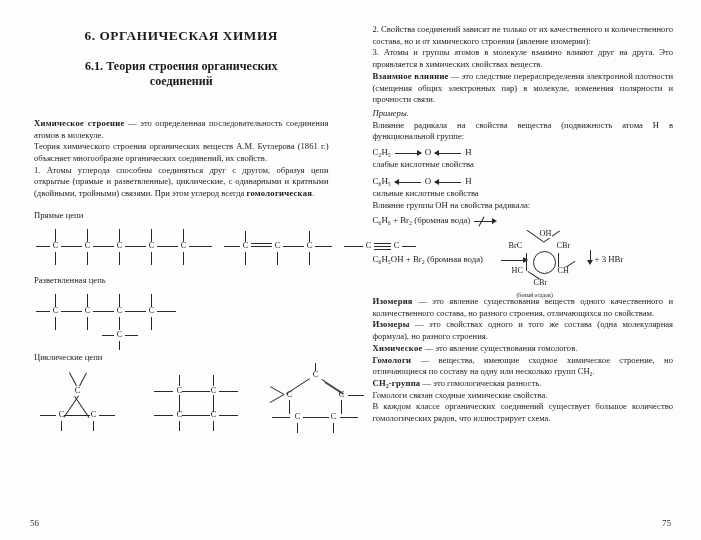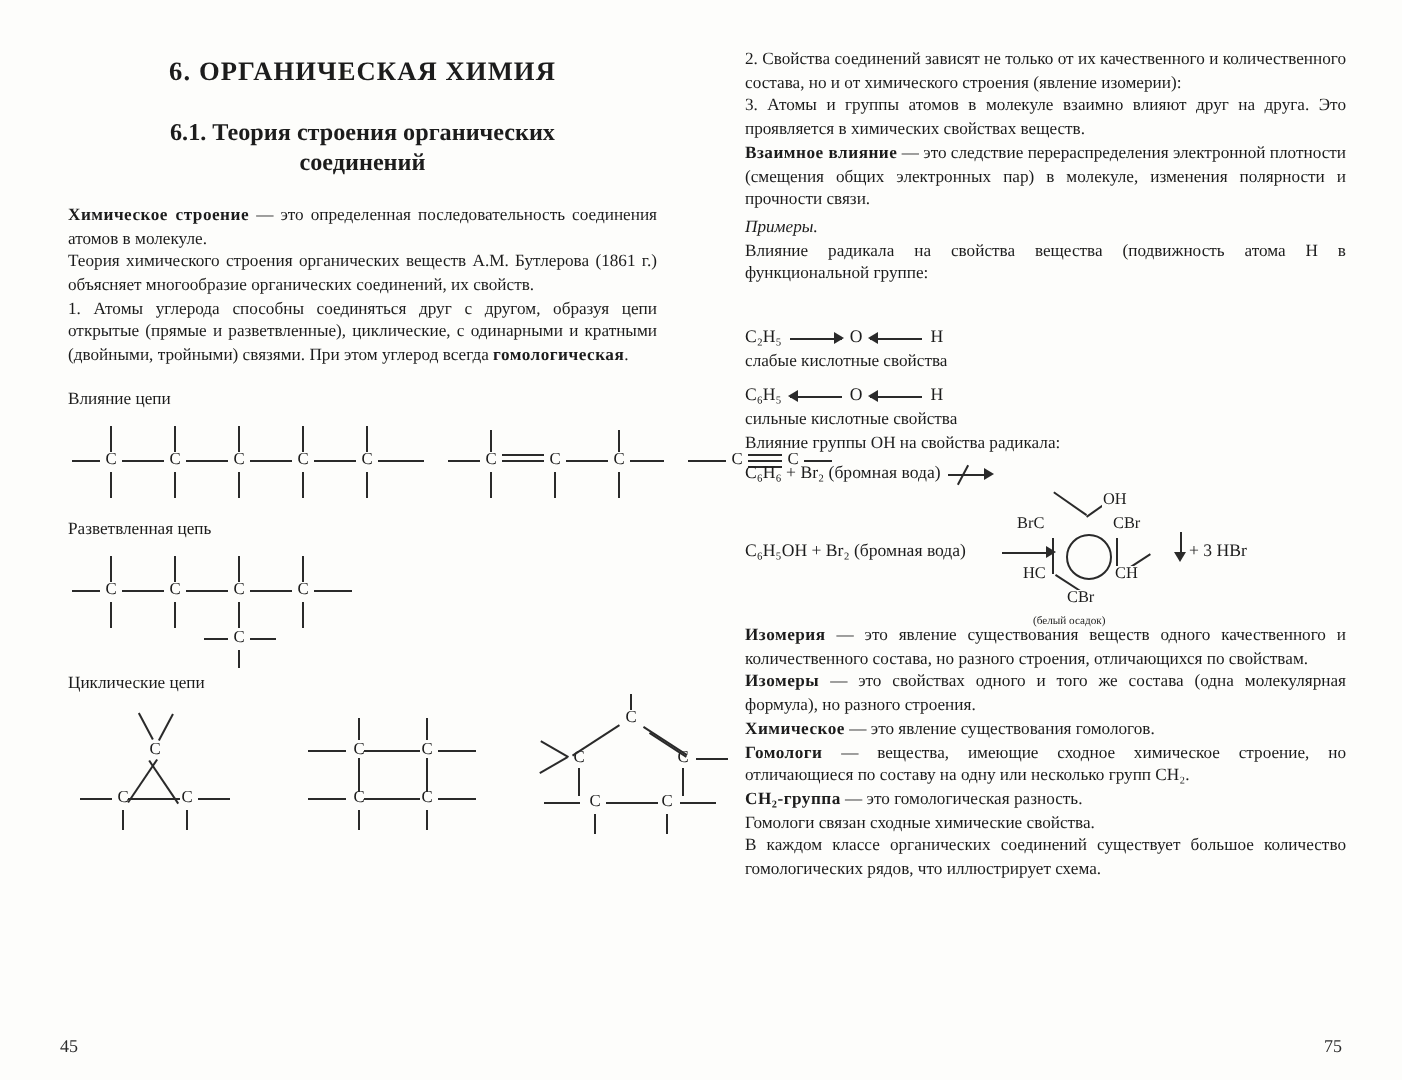--- a/index.html
+++ b/index.html
@@ -47,21 +47,21 @@
   }
 
   p.body {
     font-size: 8.6px;
     line-height: 1.365;
     margin: 0;
     text-align: justify;
     text-justify: inter-word;
     hyphens: manual;
   }
-  p.lead { margin-top: 12px; }
+  p.lead { margin-top: 28px; }
   b.term { font-weight: bold; letter-spacing: .25px; }
   i.ital { font-style: italic; }
 
   .caption {
     font-size: 8.6px;
     margin: 0;
     line-height: 1.3;
   }
 
   
@@ -259,21 +259,21 @@
       <p class="body lead">
         <b class="term">Химическое строение</b><span> — это определенная последовательность соединения атомов в молекуле.</span>
       </p>
 
       <p class="body">Теория химического строения органических веществ А.М. Бутлерова (1861 г.) объясняет многообразие органических соединений, их свойств.</p>
 
       <p class="body">
         <span>1. Атомы углерода способны соединяться друг с другом, образуя цепи открытые (прямые и разветвленные), циклические, с одинарными и кратными (двойными, тройными) связями. При этом углерод всегда </span><b class="term">гомологическая</b><span>.</span>
       </p>
 
-      <p class="caption" style="margin-top:10px">Влияние цепи</p>
+      <p class="caption" style="margin-top:10px">Прямые цепи</p>
 
       <div class="diagram-row" style="height:48px;margin-top:4px">
 
         <div class="struct" style="left:0;top:0;width:180px;height:44px">
           <div class="bond h" style="left:2px;top:21px;width:176px"></div>
           <div class="atom" style="left:16px;top:17px;width:11px">C</div>
           <div class="atom" style="left:48px;top:17px;width:11px">C</div>
           <div class="atom" style="left:80px;top:17px;width:11px">C</div>
           <div class="atom" style="left:112px;top:17px;width:11px">C</div>
           <div class="atom" style="left:144px;top:17px;width:11px">C</div>
@@ -392,40 +392,40 @@
           <div class="diag-bond" style="left:18px;top:26px;width:16px;transform:rotate(150deg)"></div>
           <div class="bond h" style="left:82px;top:26px;width:16px"></div>
           <div class="bond h" style="left:6px;top:48px;width:18px"></div>
           <div class="bond h" style="left:74px;top:48px;width:18px"></div>
           <div class="bond v" style="left:31px;top:54px;height:10px"></div>
           <div class="bond v" style="left:67px;top:54px;height:10px"></div>
         </div>
       </div>
 
 
-      <div class="folio folio-left">45</div>
+      <div class="folio folio-left">56</div>
     </div>
 
     <div class="page-half page-right">
 
       <p class="body" style="margin-top:6px">2. Свойства соединений зависят не только от их качественного и количественного состава, но и от химического строения (явление изомерии):</p>
 
       <p class="body">3. Атомы и группы атомов в молекуле взаимно влияют друг на друга. Это проявляется в химических свойствах веществ.</p>
 
       <p class="body">
         <b class="term">Взаимное влияние</b><span> — это следствие перераспределения электронной плотности (смещения общих электронных пар) в молекуле, изменения полярности и прочности связи.</span>
       </p>
 
       <p class="body" style="margin-top:2px">
         <i class="ital">Примеры.</i>
       </p>
 
       <p class="body">Влияние радикала на свойства вещества (подвижность атома Н в функциональной группе:</p>
 
-      <p class="formula" style="margin-top:19px">
+      <p class="formula" style="margin-top:3px">
         <span>C₂H₅</span><span class="arrow-r"></span><span>O</span><span class="arrow-l"></span><span>H</span>
       </p>
       <p class="body">слабые кислотные свойства</p>
 
       <p class="formula" style="margin-top:4px">
         <span>C₆H₅</span><span class="arrow-l"></span><span>O</span><span class="arrow-l"></span><span>H</span>
       </p>
       <p class="body">сильные кислотные свойства</p>
 
       <p class="body">Влияние группы ОН на свойства радикала:</p>
@@ -439,21 +439,21 @@
         <span class="arrow-r" style="position:absolute;left:124px;top:27px"></span>
 
         <div class="ring">
           <div class="hexline" style="left:32px;top:8px;width:20px;transform:rotate(-35deg)"></div>
           <div class="hexline" style="left:32px;top:8px;width:20px;transform:rotate(215deg)"></div>
           <div class="hexline" style="left:16px;top:19px;width:18px;transform:rotate(90deg)"></div>
           <div class="hexline" style="left:48px;top:19px;width:18px;transform:rotate(90deg)"></div>
           <div class="hexline" style="left:17px;top:37px;width:19px;transform:rotate(33deg)"></div>
           <div class="hexline" style="left:48px;top:37px;width:19px;transform:rotate(-33deg)"></div>
           <div class="ring-circle"></div>
-          <div class="ring-lbl" style="left:40px;top:-4px">OH</div>
+          <div class="ring-lbl" style="left:28px;top:-4px">OH</div>
           <div class="ring-lbl" style="left:-3px;top:8px">BrC</div>
           <div class="ring-lbl" style="left:45px;top:8px">CBr</div>
           <div class="ring-lbl" style="left:0px;top:33px">HC</div>
           <div class="ring-lbl" style="left:46px;top:33px">CH</div>
           <div class="ring-lbl" style="left:22px;top:45px">CBr</div>
           <div class="ring-note">(белый осадок)</div>
         </div>
 
         <div class="down-arrow"></div>
         <div class="rx-tail">+ 3 HBr</div>

